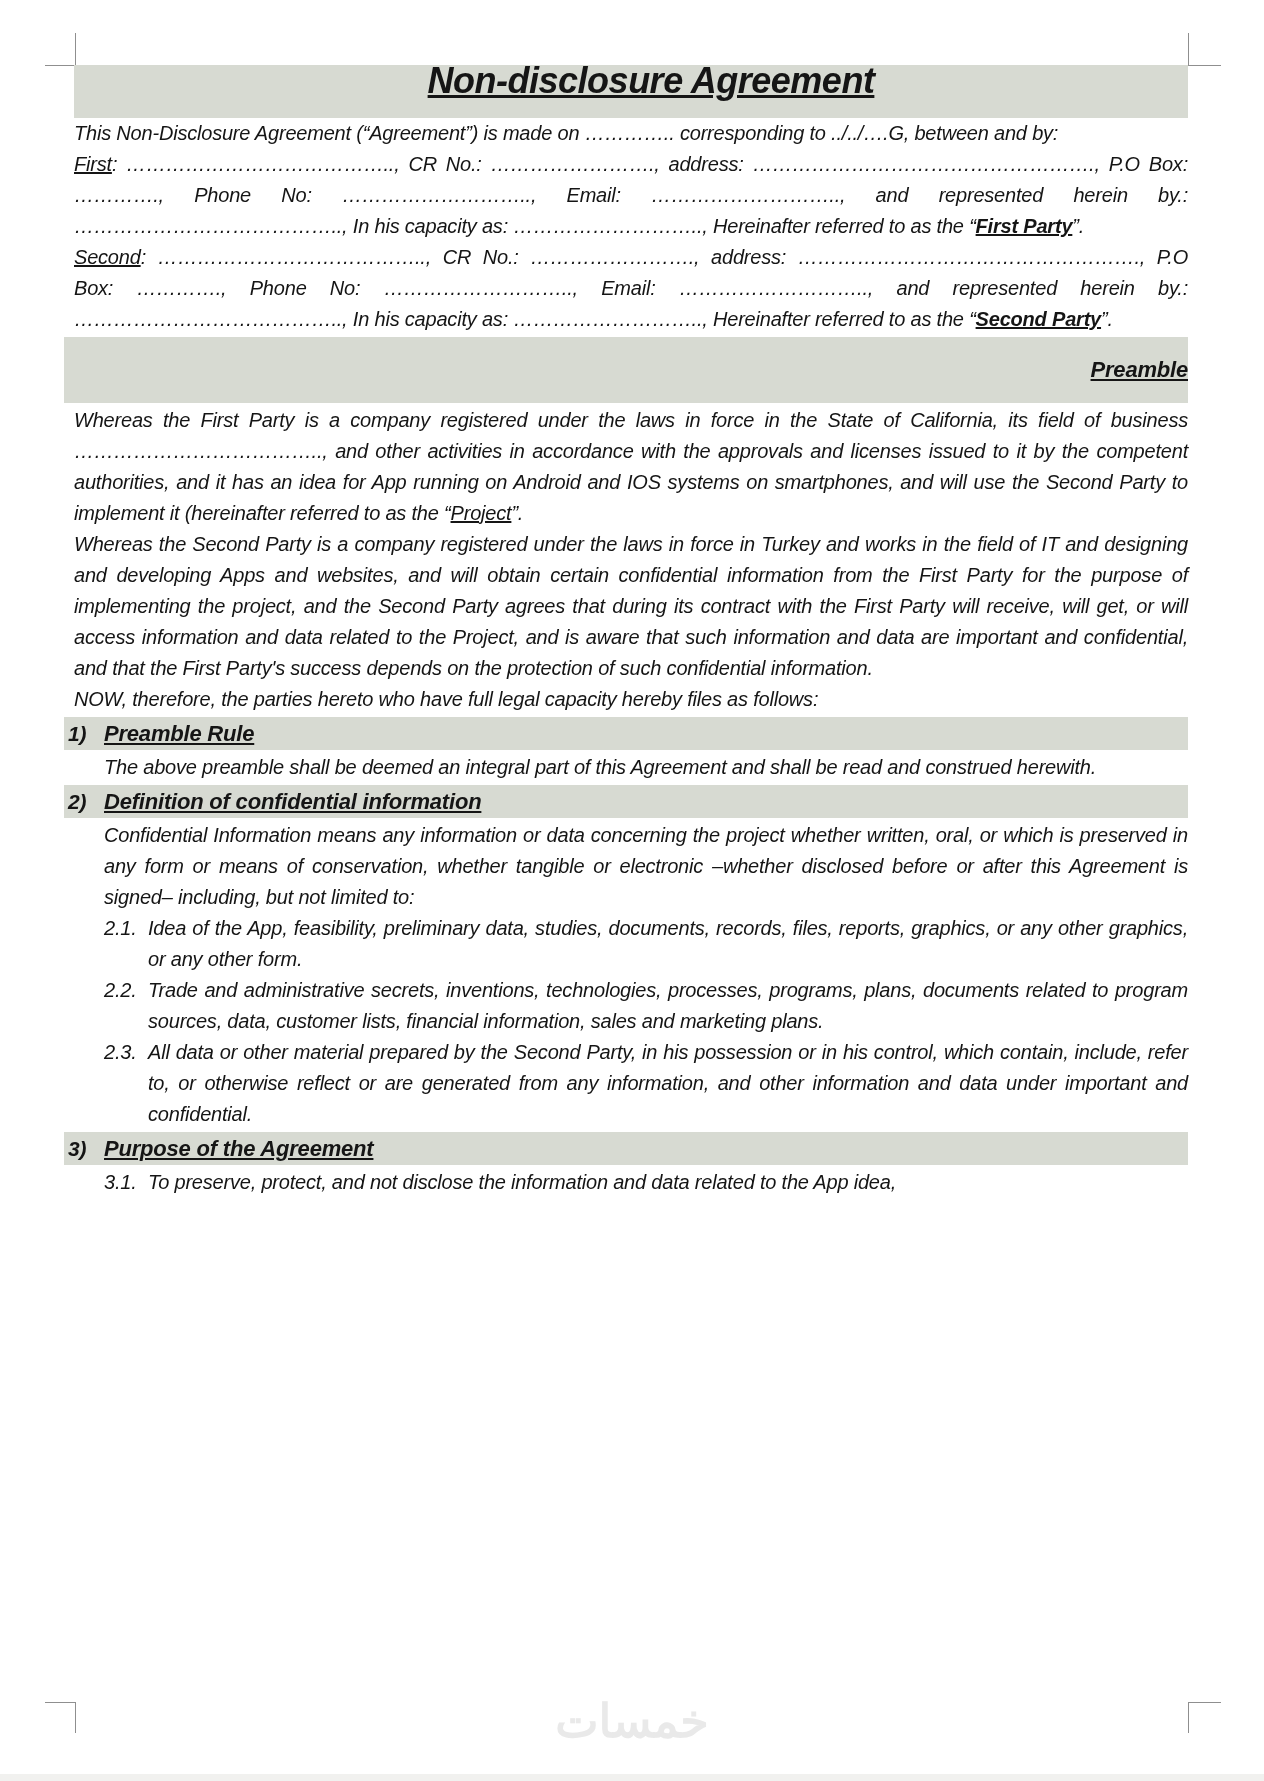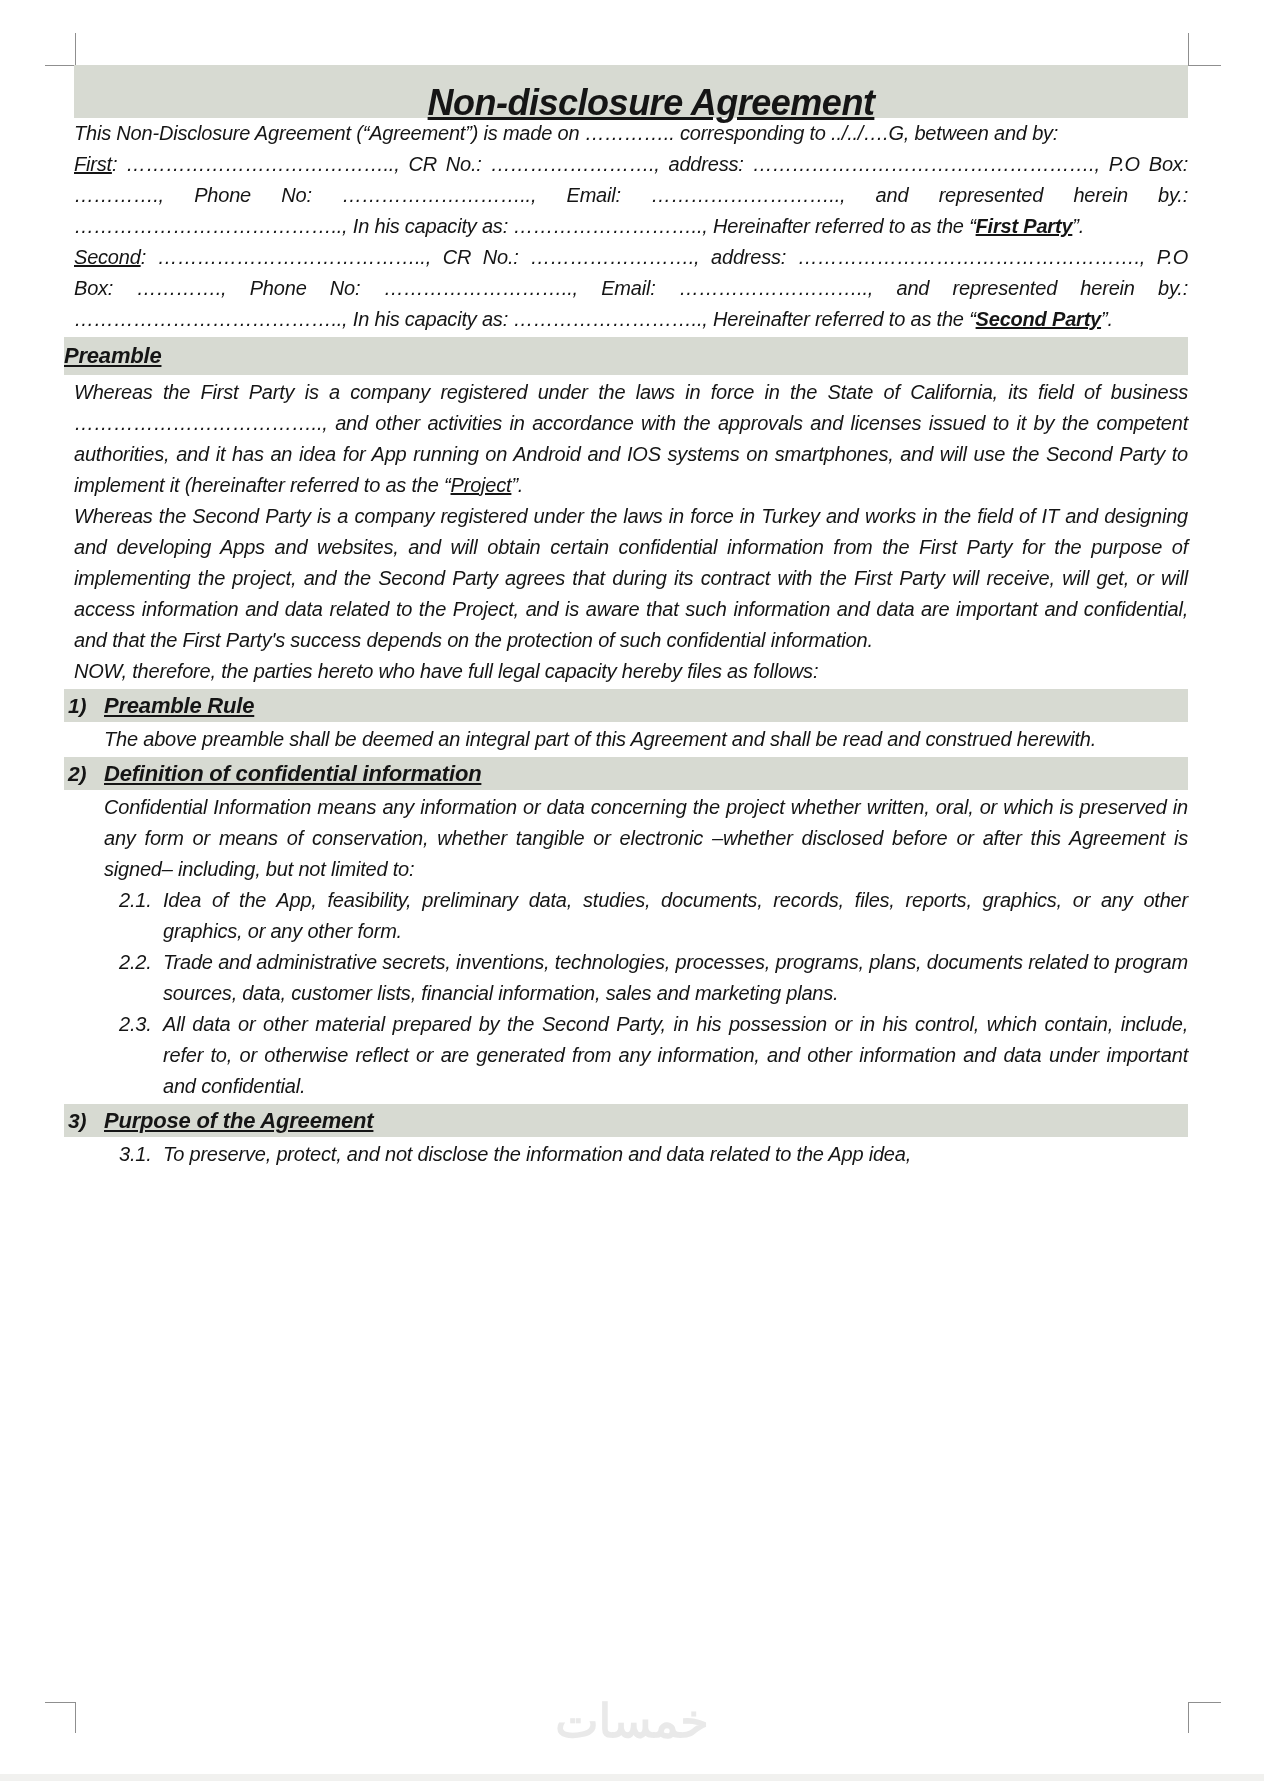--- a/index.html
+++ b/index.html
@@ -23,54 +23,54 @@
     top: 65px;
     width: 1114px;
     font-size: 20px;
     line-height: 31px;
     letter-spacing: -0.2px;
   }
   .title-bar {
     background: var(--bar, #d7dad2);
     height: 53px;
     display: flex;
-    align-items: flex-end;
+    align-items: flex-start;
     justify-content: center;
     padding-left: 40px;
   }
   .title {
     font-size: 36px;
     font-weight: bold;
     text-decoration: underline;
     letter-spacing: -0.5px;
   }
   .para {
     text-align: justify;
   }
   .sub-para {
     margin-left: 30px;
     text-align: justify;
   }
   .sub-item {
-    margin-left: 45px;
+    margin-left: 30px;
     display: flex;
   }
   .sub-num {
     flex: 0 0 44px;
   }
   .sub-text {
     flex: 1 1 auto;
     text-align: justify;
   }
   .bar-heading {
     background: var(--bar, #d7dad2);
     margin: 2px 0 2px -10px;
-    padding: 3px 0;
+    padding: 17px 0;
     width: calc(100% + 10px);
-    text-align: left;
+    text-align: right;
   }
   .bar-heading .bar-heading-text,
   .num-heading .num-heading-text {
     font-size: 22px;
     font-weight: bold;
     text-decoration: underline;
   }
   .num-heading {
     background: var(--bar, #d7dad2);
     margin: 2px 0 2px -10px;

